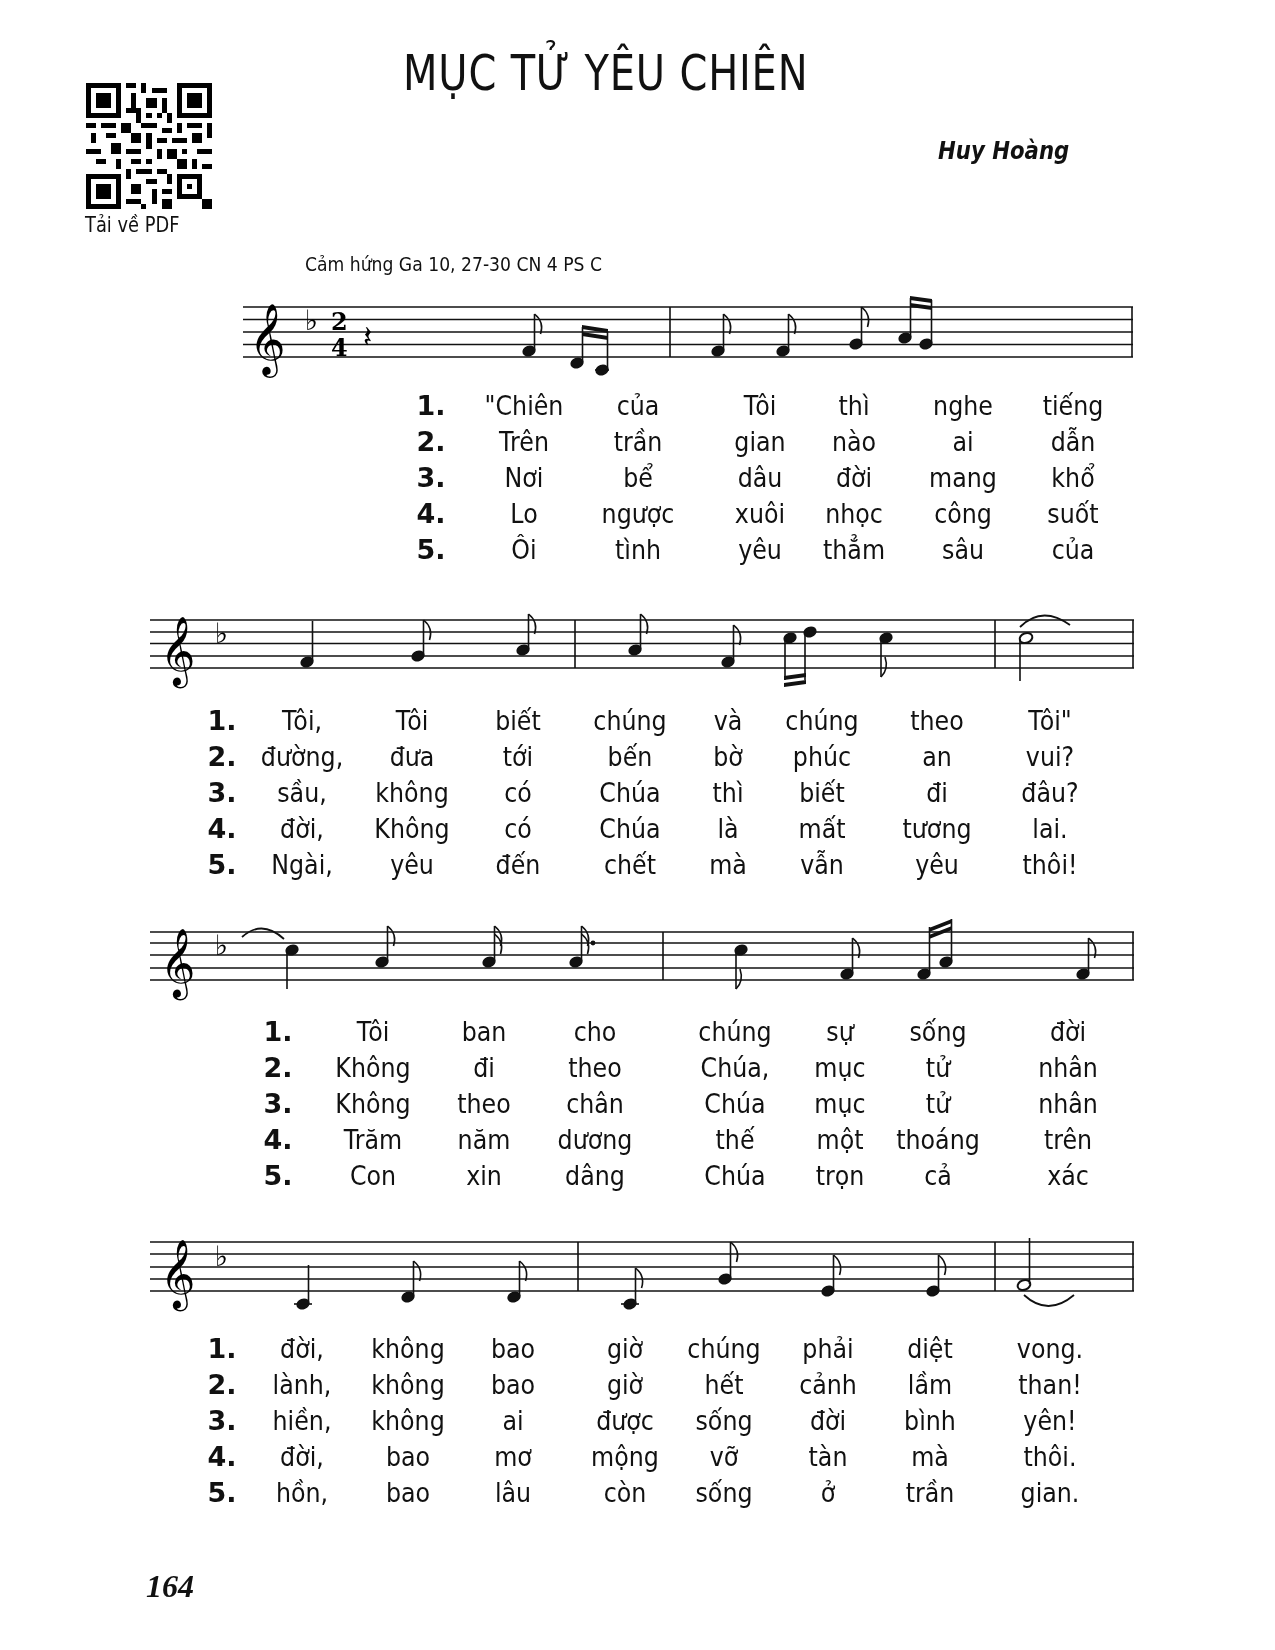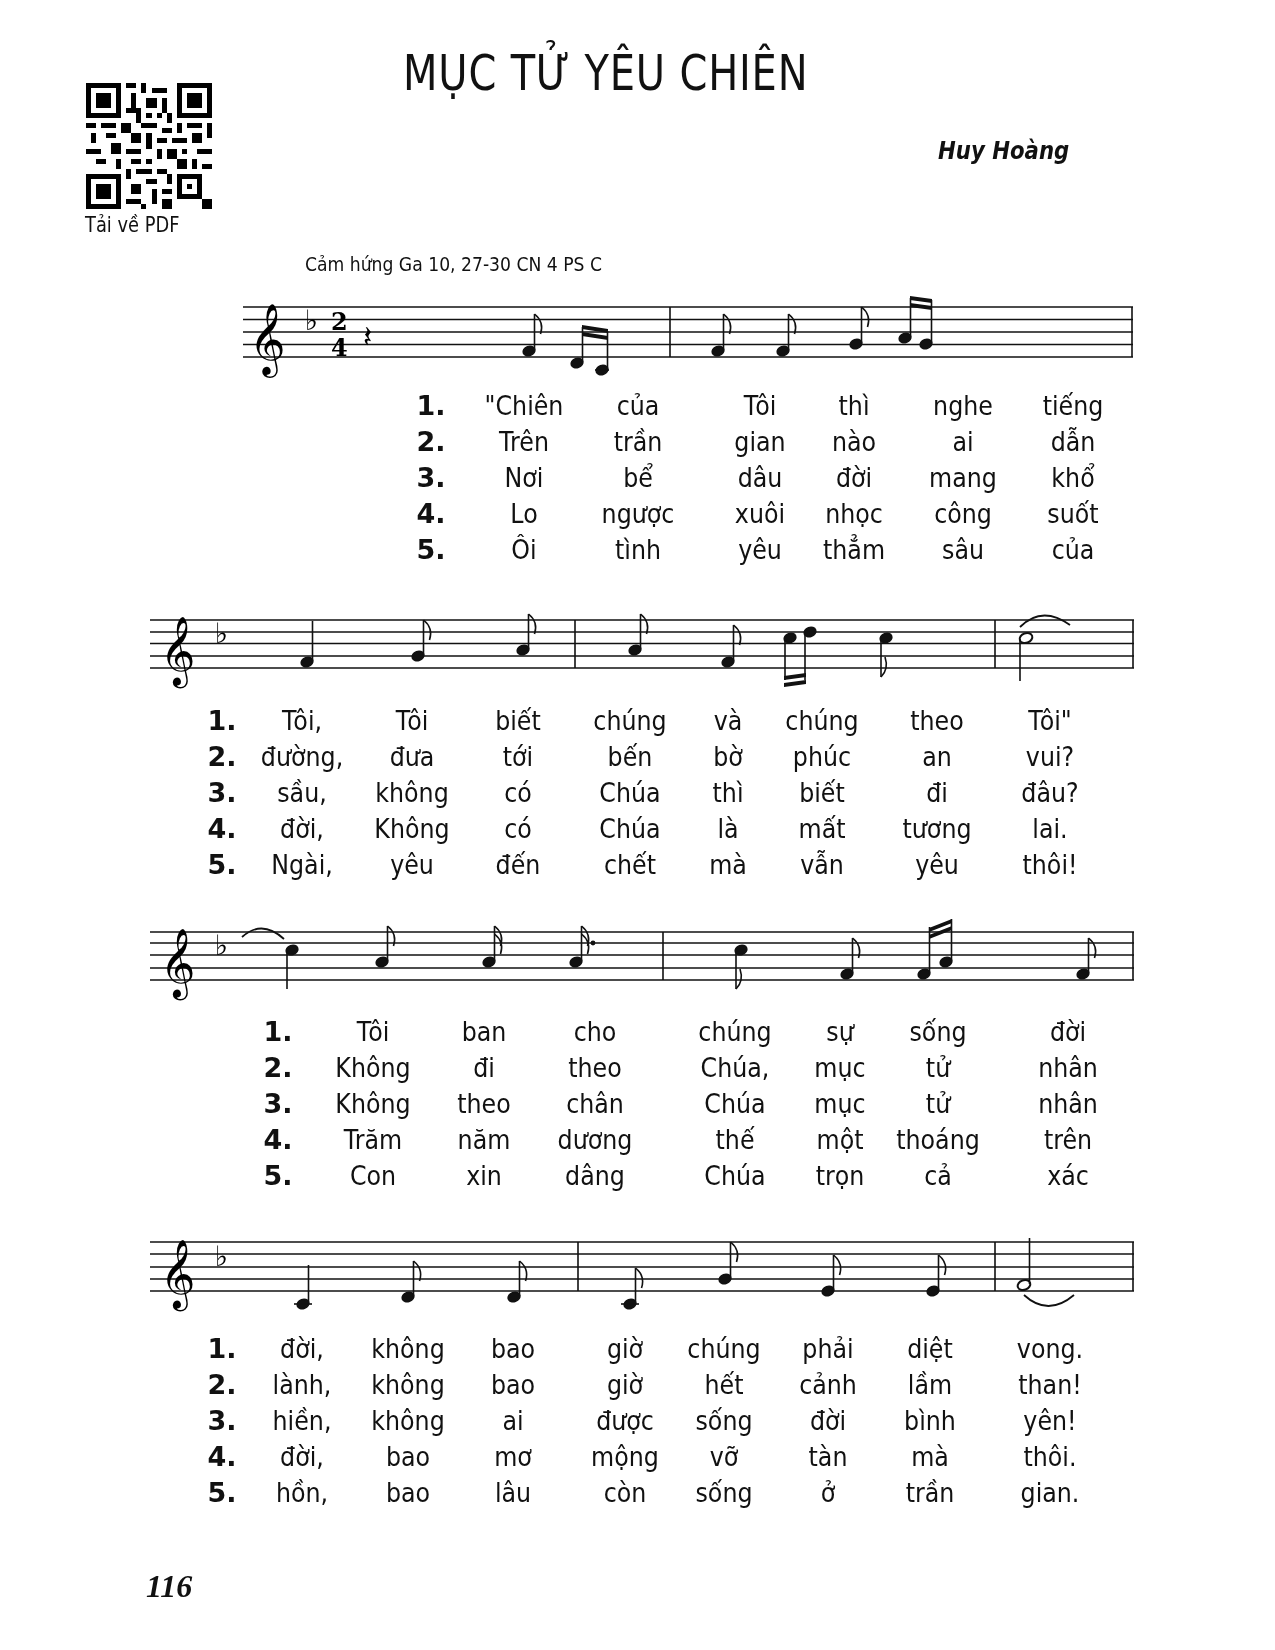--- a/index.html
+++ b/index.html
@@ -498,13 +498,13 @@
     <span class="lword" style="left:408px">bao</span>
     <span class="lword" style="left:513px">lâu</span>
     <span class="lword" style="left:625px">còn</span>
     <span class="lword" style="left:724px">sống</span>
     <span class="lword" style="left:828px">ở</span>
     <span class="lword" style="left:930px">trần</span>
     <span class="lword" style="left:1050px">gian.</span>
   </div>
 </div>
 
-<div class="abs pageno">116</div>
+<div class="abs pageno">164</div>
 
 </body></html>

